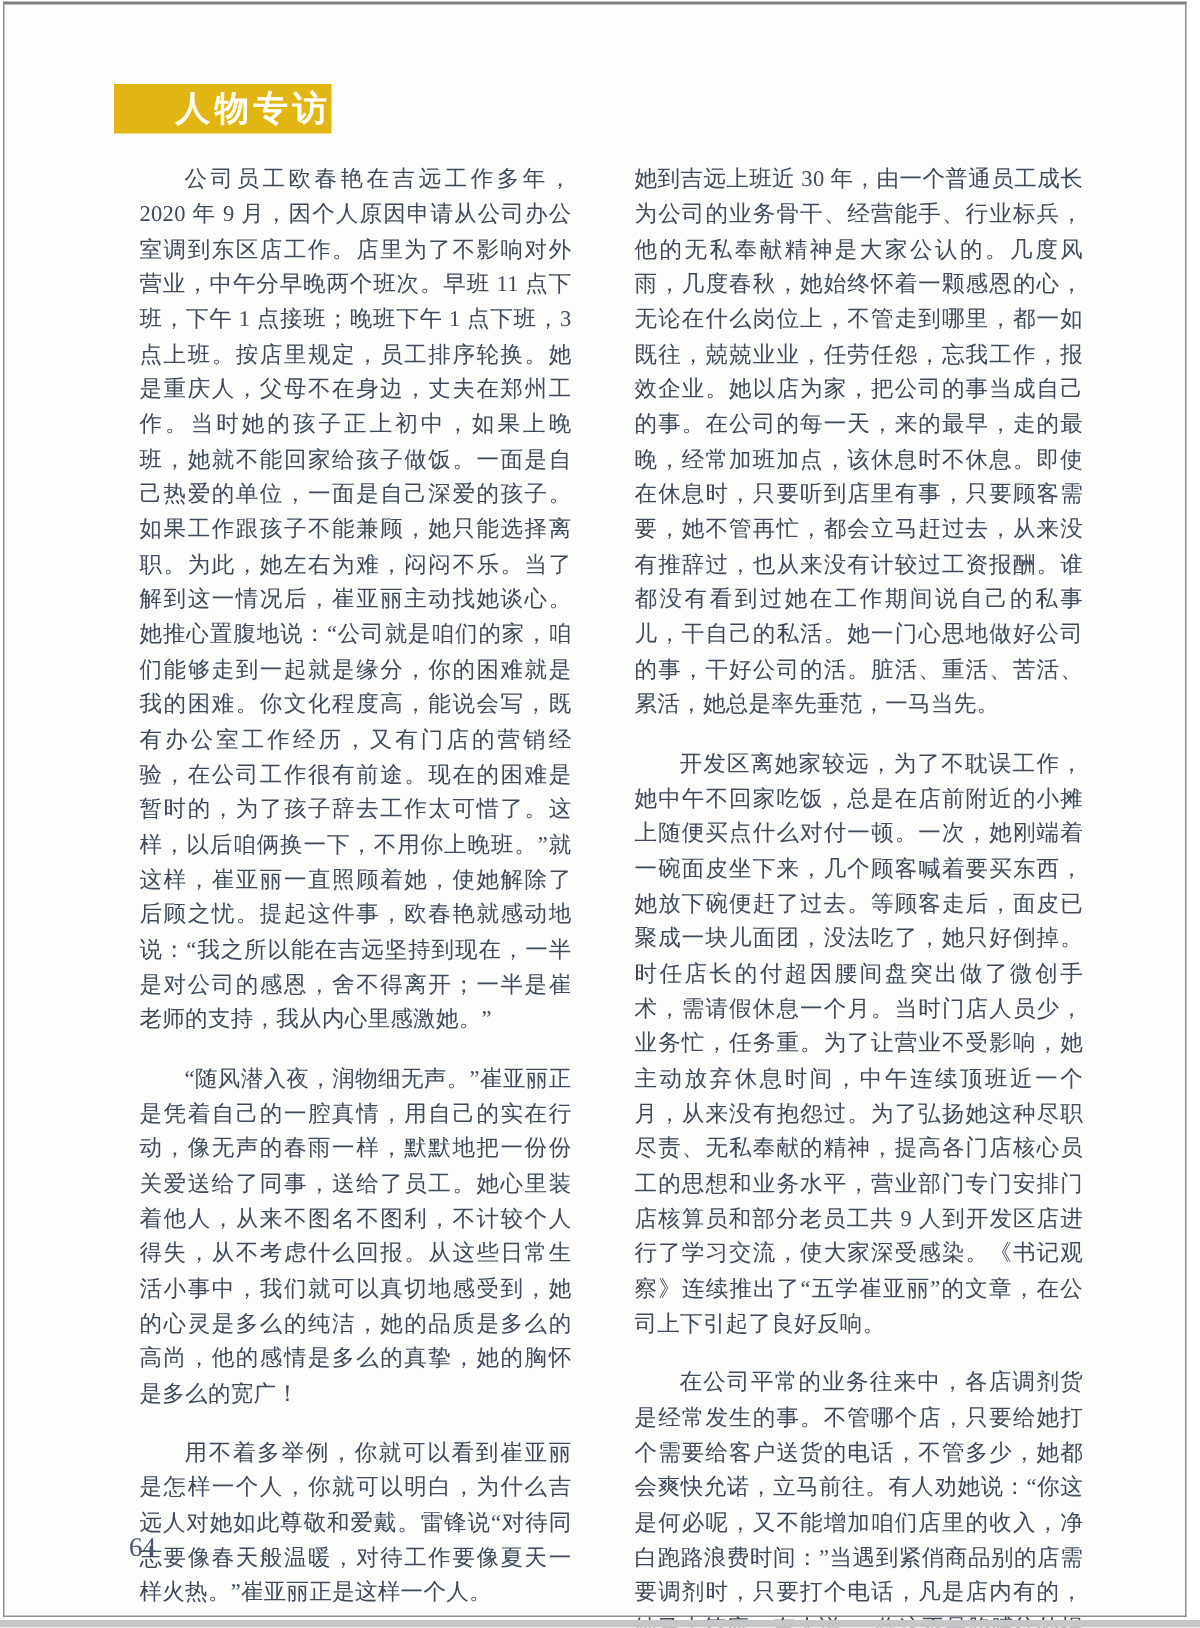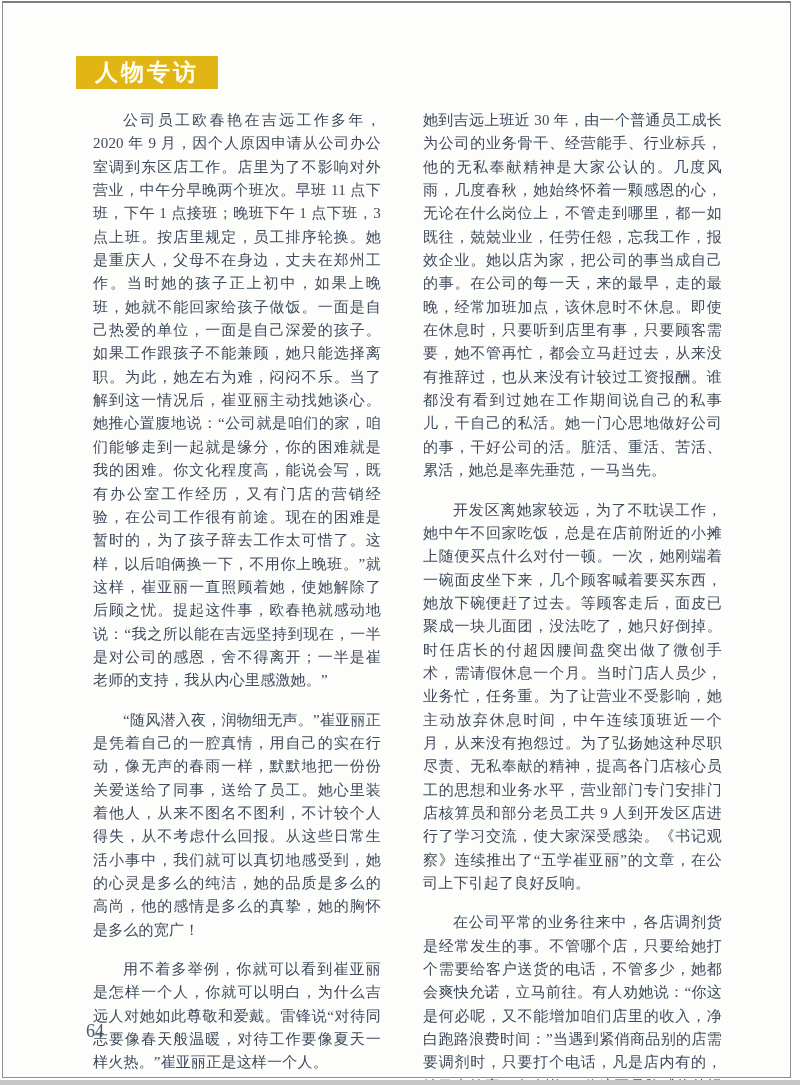--- a/index.html
+++ b/index.html
@@ -21,29 +21,30 @@
   }
   .bottom-strip {
     position: absolute;
     left: 0; right: 0; bottom: 0;
     height: 5px;
     background: #c6c6c6;
   }
   .section-tag {
     position: absolute;
     left: 76px; top: 56px;
-    width: 142px; height: 33px;
+    width: 122px; height: 33px;
     background: var(--accent, #e1b513);
     color: var(--tag-text, #fffef0);
     font-family: "Liberation Sans", "DejaVu Sans", sans-serif;
     font-weight: bold;
     font-size: 23px;
     line-height: 33px;
-    text-align: center;
+    text-align: right;
     letter-spacing: 3px;
+    padding-left: 23px;
   }
   .col {
     position: absolute;
     top: 93px;
     font-size: 15px;
     line-height: 23.35px;
     text-align: justify;
     color: var(--text, #3e4a5c);
     letter-spacing: 0.2px;
   }

